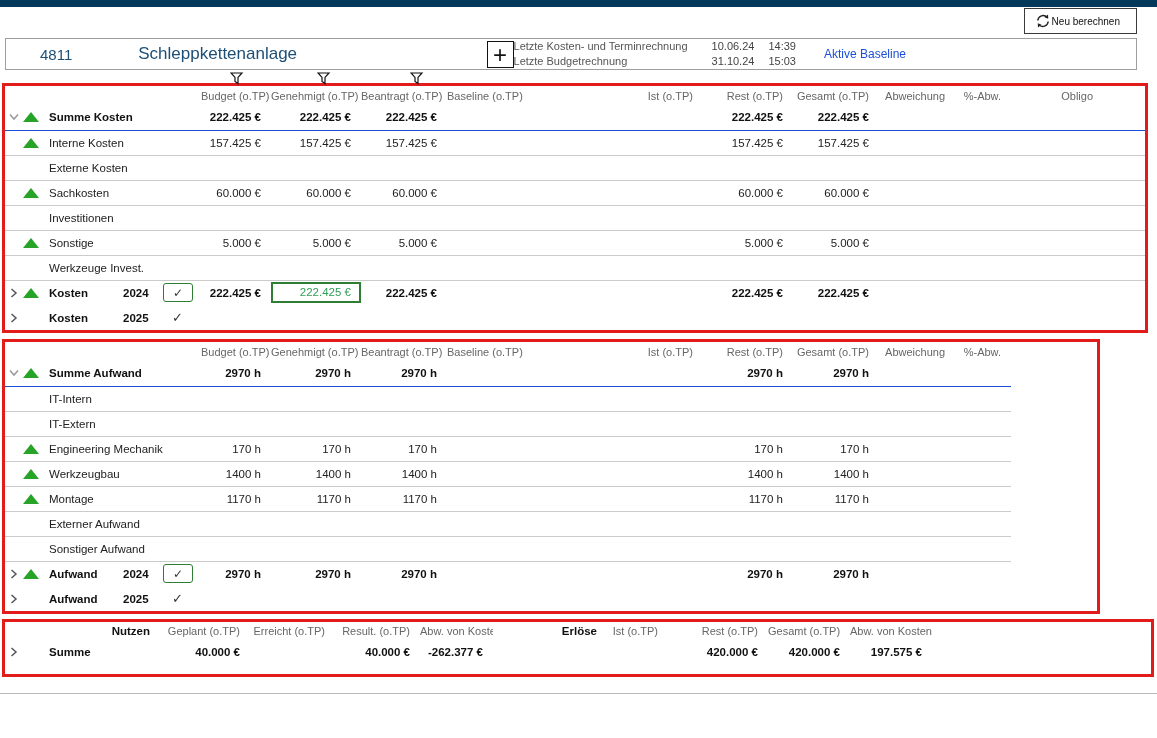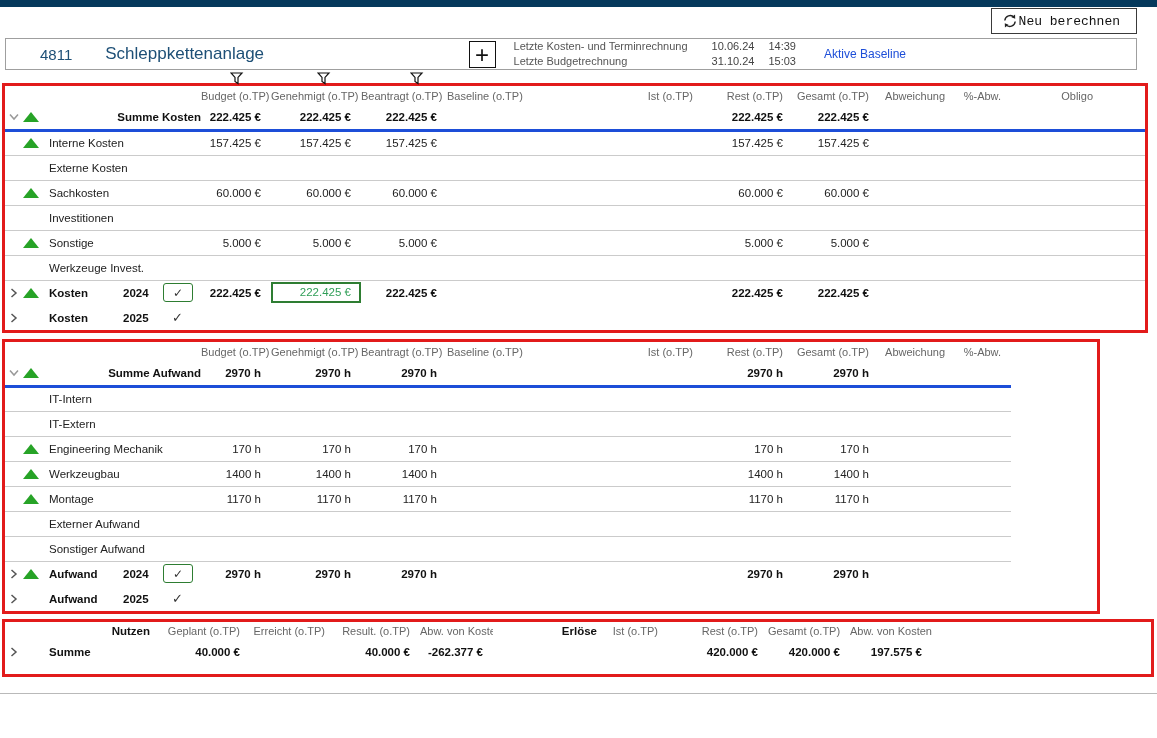--- a/index.html
+++ b/index.html
@@ -5,37 +5,37 @@
   * { box-sizing: border-box; }
   html,body { margin:0; padding:0; }
   body {
     width:1157px; height:738px; background:#fff; position:relative; overflow:hidden;
     font-family:"Liberation Sans","DejaVu Sans",sans-serif; font-size:11.5px; color:#222;
   }
   .topbar { height:7px; background:#05395c; width:100%; }
 
   .recalc {
     position:absolute; top:8px; right:20px; height:26px; display:flex; align-items:center; gap:1px;
-    background:#fff; border:1px solid #3a3a3a; padding:0 16px 0 10px; font-size:13px; color:#111;
-    font-family:Liberation Mono, monospace; cursor:pointer;
+    background:#fff; border:1px solid #3a3a3a; padding:0 16px 0 10px; font-size:10px; color:#111;
+    font-family:Liberation Sans, sans-serif; cursor:pointer;
   }
   .recalc svg { display:block; }
 
   .header-box {
     margin:31px 20px 0 5px; height:32px; border:1px solid #9f9f9f;
     display:flex; align-items:center; background:#fff;
   }
   .proj-num  { color:#1d4f76; font-size:15px; margin-left:34px; }
-  .proj-title{ color:#1d4f76; font-size:17px; margin-left:33px; }
+  .proj-title{ color:#1d4f76; font-size:17px; margin-left:66px; }
   .plus-btn {
     margin-left:auto; width:27px; height:27px; border:1.5px solid #111; background:#fff;
     font-size:24px; font-weight:300; line-height:21px; text-align:center; padding:0; color:#111;
     font-family:inherit; cursor:pointer; flex:0 0 auto;
   }
-  .calc-labels { margin-left:18px; font-size:11px; color:#555; line-height:15px; white-space:nowrap; }
+  .calc-labels { font-size:11px; color:#555; line-height:15px; white-space:nowrap; }
   .calc-dates  { margin-left:24px; font-size:11px; color:#444; line-height:15px;
                  display:grid; grid-template-columns:auto auto; column-gap:14px; white-space:nowrap; }
   .baseline    { margin-left:28px; margin-right:230px; font-size:12px; color:#1d4ed8; white-space:nowrap; }
 
   .section { border:3px solid #e21b1b; margin-left:2px; position:relative; background:#fff; }
   .s1 { width:1146px; margin-top:13px; }
   .s2 { width:1098px; margin-top:6px;  }
   .s3 { width:1152px; margin-top:5px; padding-bottom:10px; }
 
   .fico { position:absolute; top:-14px; width:14px; height:13px; }
@@ -47,21 +47,21 @@
 
   thead th { height:19px; font-weight:400; color:#666; font-size:11px; text-align:right;
              padding:0 10px 0 0; vertical-align:middle; white-space:nowrap; overflow:hidden; }
   .t3 thead th { height:18px; }
   .t3 th.hb { font-weight:700; color:#111; font-size:11.5px; }
   tbody td { height:25px; text-align:right; padding:0 10px 0 0; vertical-align:middle;
              font-size:11.5px; color:#222; white-space:nowrap; overflow:hidden; }
   .t3 tbody td { height:24px; }
   td.tree, th.tree { text-align:left; padding:0; }
 
-  tr.div-dark  > td { border-bottom:3px solid #1d4ed8;text-align:right; }
+  tr.div-dark  > td { border-bottom:1px solid #1d4ed8; }
   tr.div-light > td { border-bottom:1px solid #cbcbcb; }
   tr.b > td { font-weight:700; color:#111; }
 
   .tree-inner { display:flex; align-items:center; height:100%; }
   .chev { width:18px; flex:0 0 18px; display:flex; justify-content:center; align-items:center; }
   .triw { width:26px; flex:0 0 26px; display:flex; align-items:center; }
   .tri  { width:0; height:0; border-left:8px solid transparent; border-right:8px solid transparent;
           border-bottom:10px solid #27a327; }
   .lbl  { flex:1 1 auto; overflow:hidden; white-space:nowrap; }
   .year { flex:0 0 40px; }

